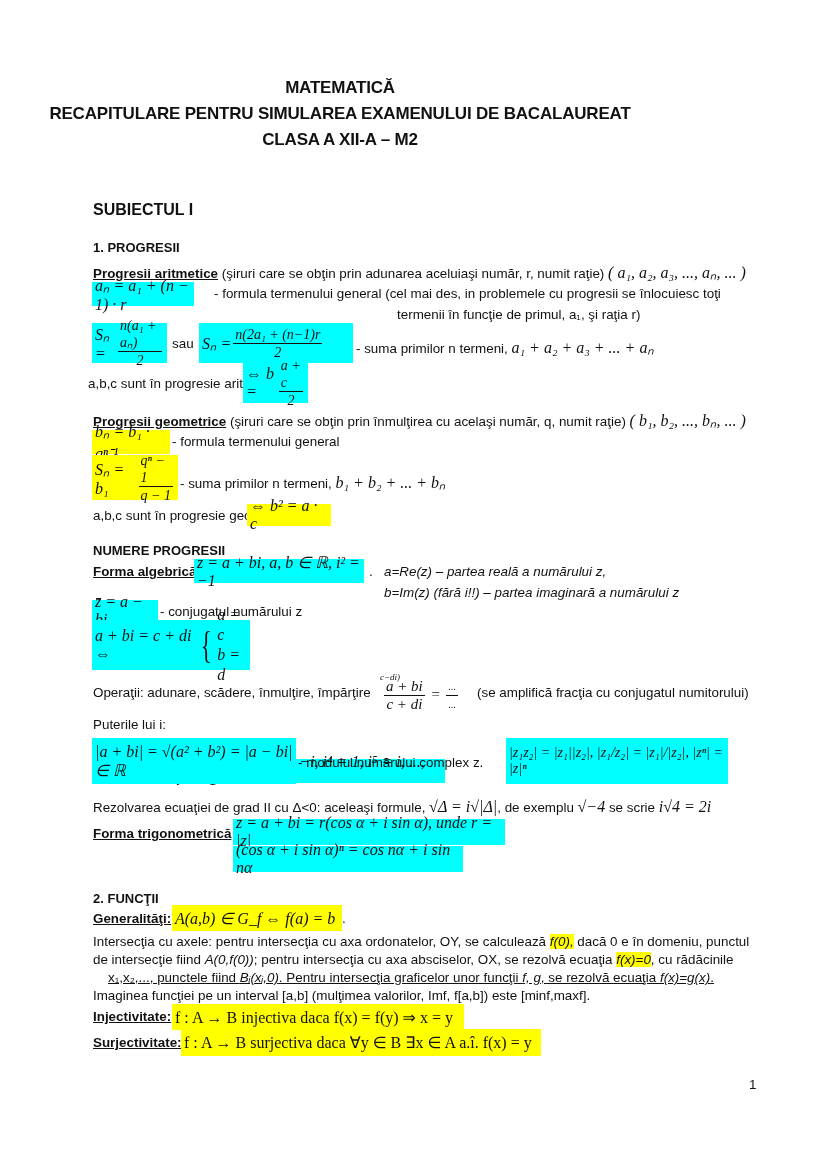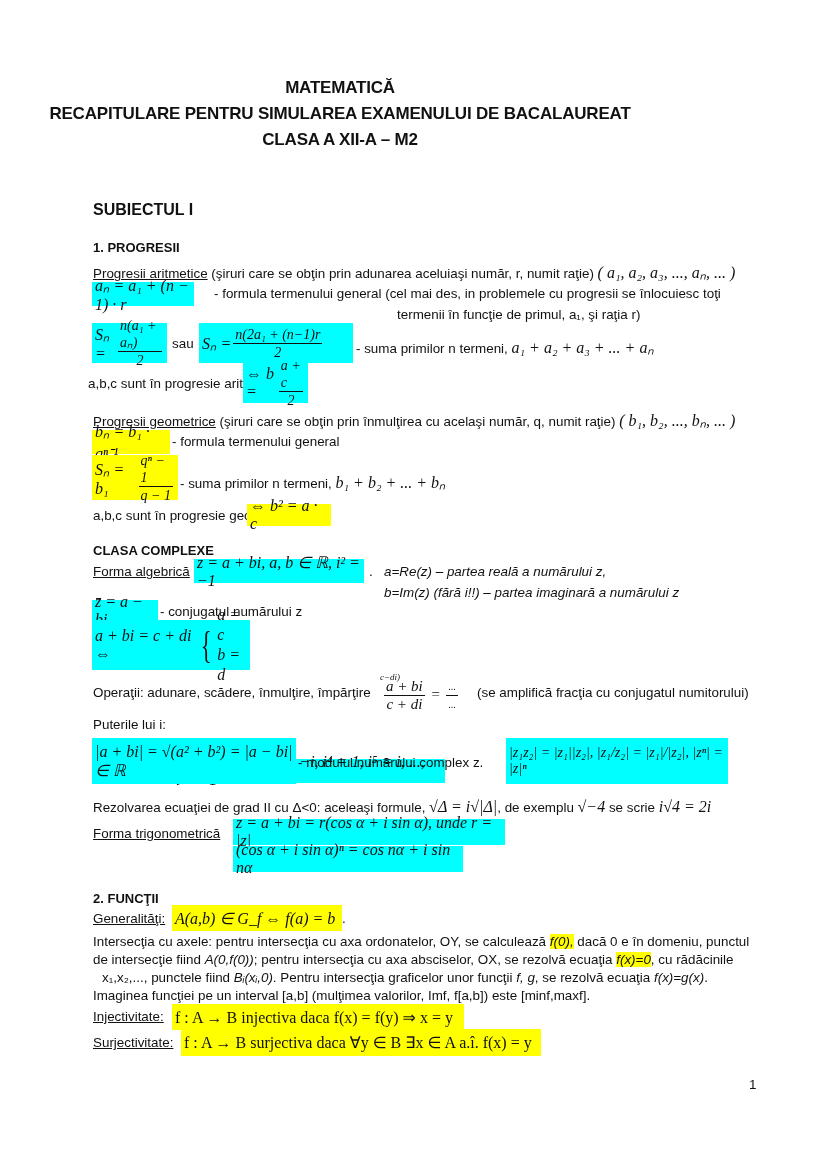--- a/index.html
+++ b/index.html
@@ -2,21 +2,21 @@
 <html><head>
 <meta charset="utf-8">
 <style>
   html, body { margin:0; padding:0; background:#fff; }
   body { width:828px; height:1169px; position:relative; overflow:hidden;
          font-family:"Liberation Sans", sans-serif; color:#111; font-size:13.4px; }
   .abs { position:absolute; white-space:nowrap; }
   .title { position:absolute; left:12px; width:656px; text-align:center; font-weight:bold; font-size:17px; letter-spacing:-0.2px; }
   .h1 { font-weight:bold; font-size:16px; }
   .h2 { font-weight:bold; font-size:13px; }
-  .ul { font-weight:normal; text-decoration:underline; }
+  .ul { font-weight:bold; text-decoration:underline; }
   .math { font-family:"Liberation Serif", serif; font-style:italic; font-size:16px; }
   .cy { background:#00ffff; }
   .yl { background:#ffff00; }
   .box { position:absolute; display:flex; align-items:center; padding:0 3px; box-sizing:border-box; }
   .frac { display:inline-flex; flex-direction:column; align-items:center; vertical-align:middle; margin:0 2px; }
   .frac .num { border-bottom:1px solid #111; padding:0 2px; line-height:17px; }
   .frac .den { line-height:17px; }
   .it { font-style:italic; }
   .hl-y { background:#ffff00; font-style:italic; }
   .brace { font-size:38px; font-style:normal; line-height:1; margin:0 2px; transform:scaleX(0.6); display:inline-block; }
@@ -83,21 +83,21 @@
       <span class="den">q − 1</span>
     </span>
 </div>
 <div class="abs" style="left:180px; top:471px;">
   <span> - suma primilor n termeni, </span><span class="math">b₁ + b₂ + ... + bₙ</span>
 </div>
 
 <div class="abs" style="left:93px; top:508px;">a,b,c sunt în progresie geometrică </div>
 <div class="box yl math" style="left:247px; top:504px; width:84px; height:22px;">⇔ b² = a · c</div>
 
-<div class="abs h2" style="left:93px; top:543px;">CLASA COMPLEXE</div>
+<div class="abs h2" style="left:93px; top:543px;">NUMERE PROGRESII</div>
 <div class="abs ul" style="left:93px; top:564px;">Forma algebrică</div>
 <div class="box cy math" style="left:194px; top:559px; width:170px; height:24px;">z = a + bi, a, b ∈ ℝ, i² = −1</div>
 <div class="abs" style="left:369px; top:564px;">.</div>
 <div class="abs it" style="left:384px; top:564px;">a=Re(z) – partea reală a numărului z,</div>
 <div class="abs it" style="left:384px; top:585px;">b=Im(z)  (fără i!!) – partea imaginară a numărului z</div>
 
 <div class="box cy math" style="left:92px; top:600px; width:66px; height:22px;">z̄ = a − bi</div>
 <div class="abs" style="left:160px; top:604px;"> - conjugatul numărului z</div>
 
 <div class="box cy math" style="left:92px; top:620px; width:158px; height:50px;">
@@ -143,21 +143,21 @@
 <div class="abs ul" style="left:93px; top:911px;">Generalităţi:</div>
 <div class="box yl math" style="left:172px; top:905px; width:170px; height:26px;">A(a,b) ∈ G_f ⇔ f(a) = b</div>
 <div class="abs" style="left:342px; top:911px;"> .</div>
 
 <div class="abs" style="left:93px; top:934px;">
   <span>Intersecţia cu axele:  pentru intersecţia cu axa ordonatelor, OY, se calculează </span><span class="hl-y">f(0),</span><span> dacă 0 e în domeniu, punctul</span>
 </div>
 <div class="abs" style="left:93px; top:952px;">
   <span>de intersecţie fiind </span><span class="it">A(0,f(0))</span><span>; pentru intersecţia cu axa absciselor, OX, se rezolvă ecuaţia </span><span class="hl-y">f(x)=0</span><span>, cu rădăcinile</span>
 </div>
-<div class="abs" style="left:102px; top:970px;">
+<div class="abs" style="left:108px; top:970px;text-decoration:underline;">
   <span>x₁,x₂,..., punctele fiind </span><span class="it">Bᵢ(xᵢ,0)</span><span>.  Pentru intersecţia graficelor unor funcţii </span><span class="it">f, g</span><span>, se rezolvă ecuaţia </span><span class="it">f(x)=g(x)</span><span>.</span>
 </div>
 <div class="abs" style="left:93px; top:988px;">Imaginea funcţiei pe un interval [a,b] (mulţimea valorilor, Imf, f[a,b]) este [minf,maxf].</div>
 
 <div class="abs ul" style="left:93px; top:1009px;">Injectivitate:</div>
 <div class="box yl math" style="left:172px; top:1004px; width:292px; height:26px; font-style:normal;">f : A → B injectiva daca f(x) = f(y) ⇒ x = y</div>
 
 <div class="abs ul" style="left:93px; top:1035px;">Surjectivitate:</div>
 <div class="box yl math" style="left:181px; top:1029px; width:360px; height:27px; font-style:normal;">f : A → B surjectiva daca ∀y ∈ B ∃x ∈ A a.î. f(x) = y</div>
 

